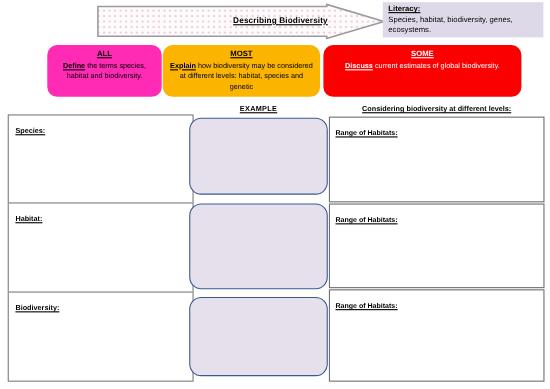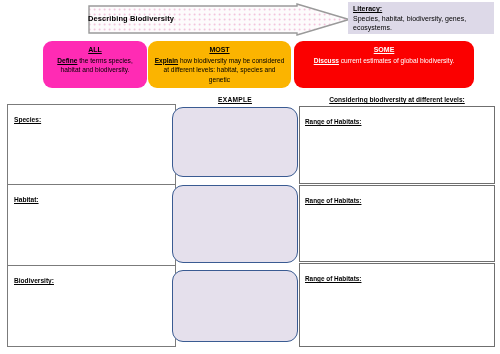--- a/index.html
+++ b/index.html
@@ -28,23 +28,24 @@
     position: absolute;
     left: 0; top: 0;
     width: 262px;
     height: 33px;
   }
   #banner-arrow .arrow-label {
     position: absolute;
     left: 0;
     top: 11px;
     width: 210px;
-    text-align: left;
+    text-align: right;
     font-size: 7.5px;
     font-weight: bold;
+    text-decoration: underline;
     letter-spacing: .1px;
     line-height: 10px;
   }
 
   
   #literacy-box {
     position: absolute;
     left: 348px;
     top: 2px;
     width: 146px;

